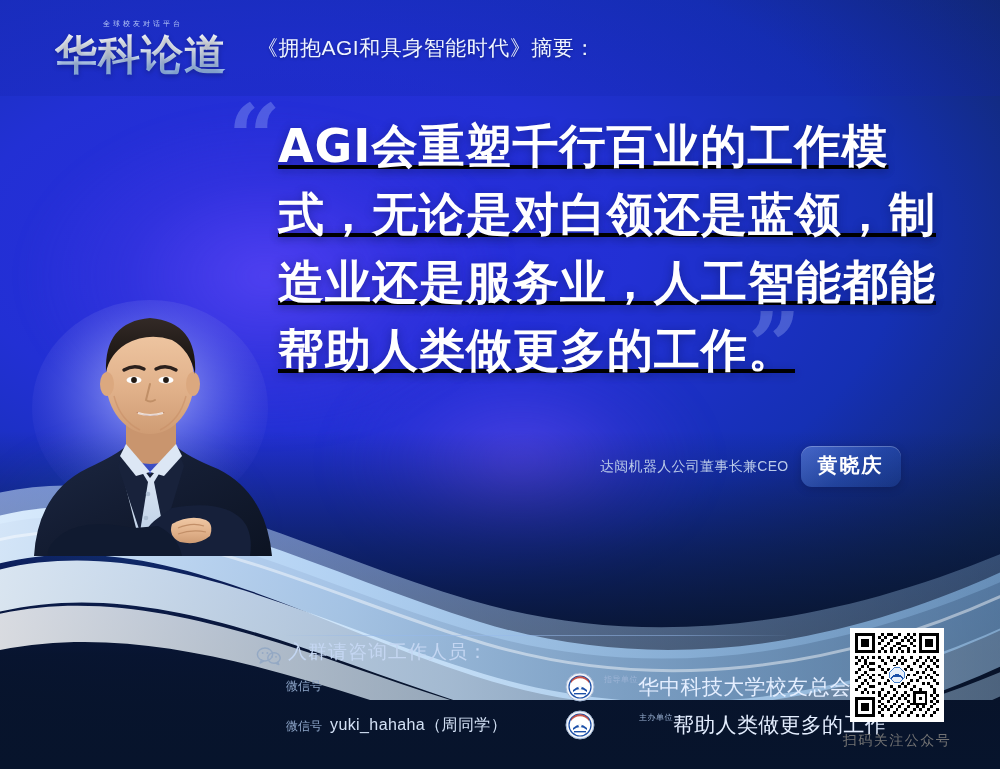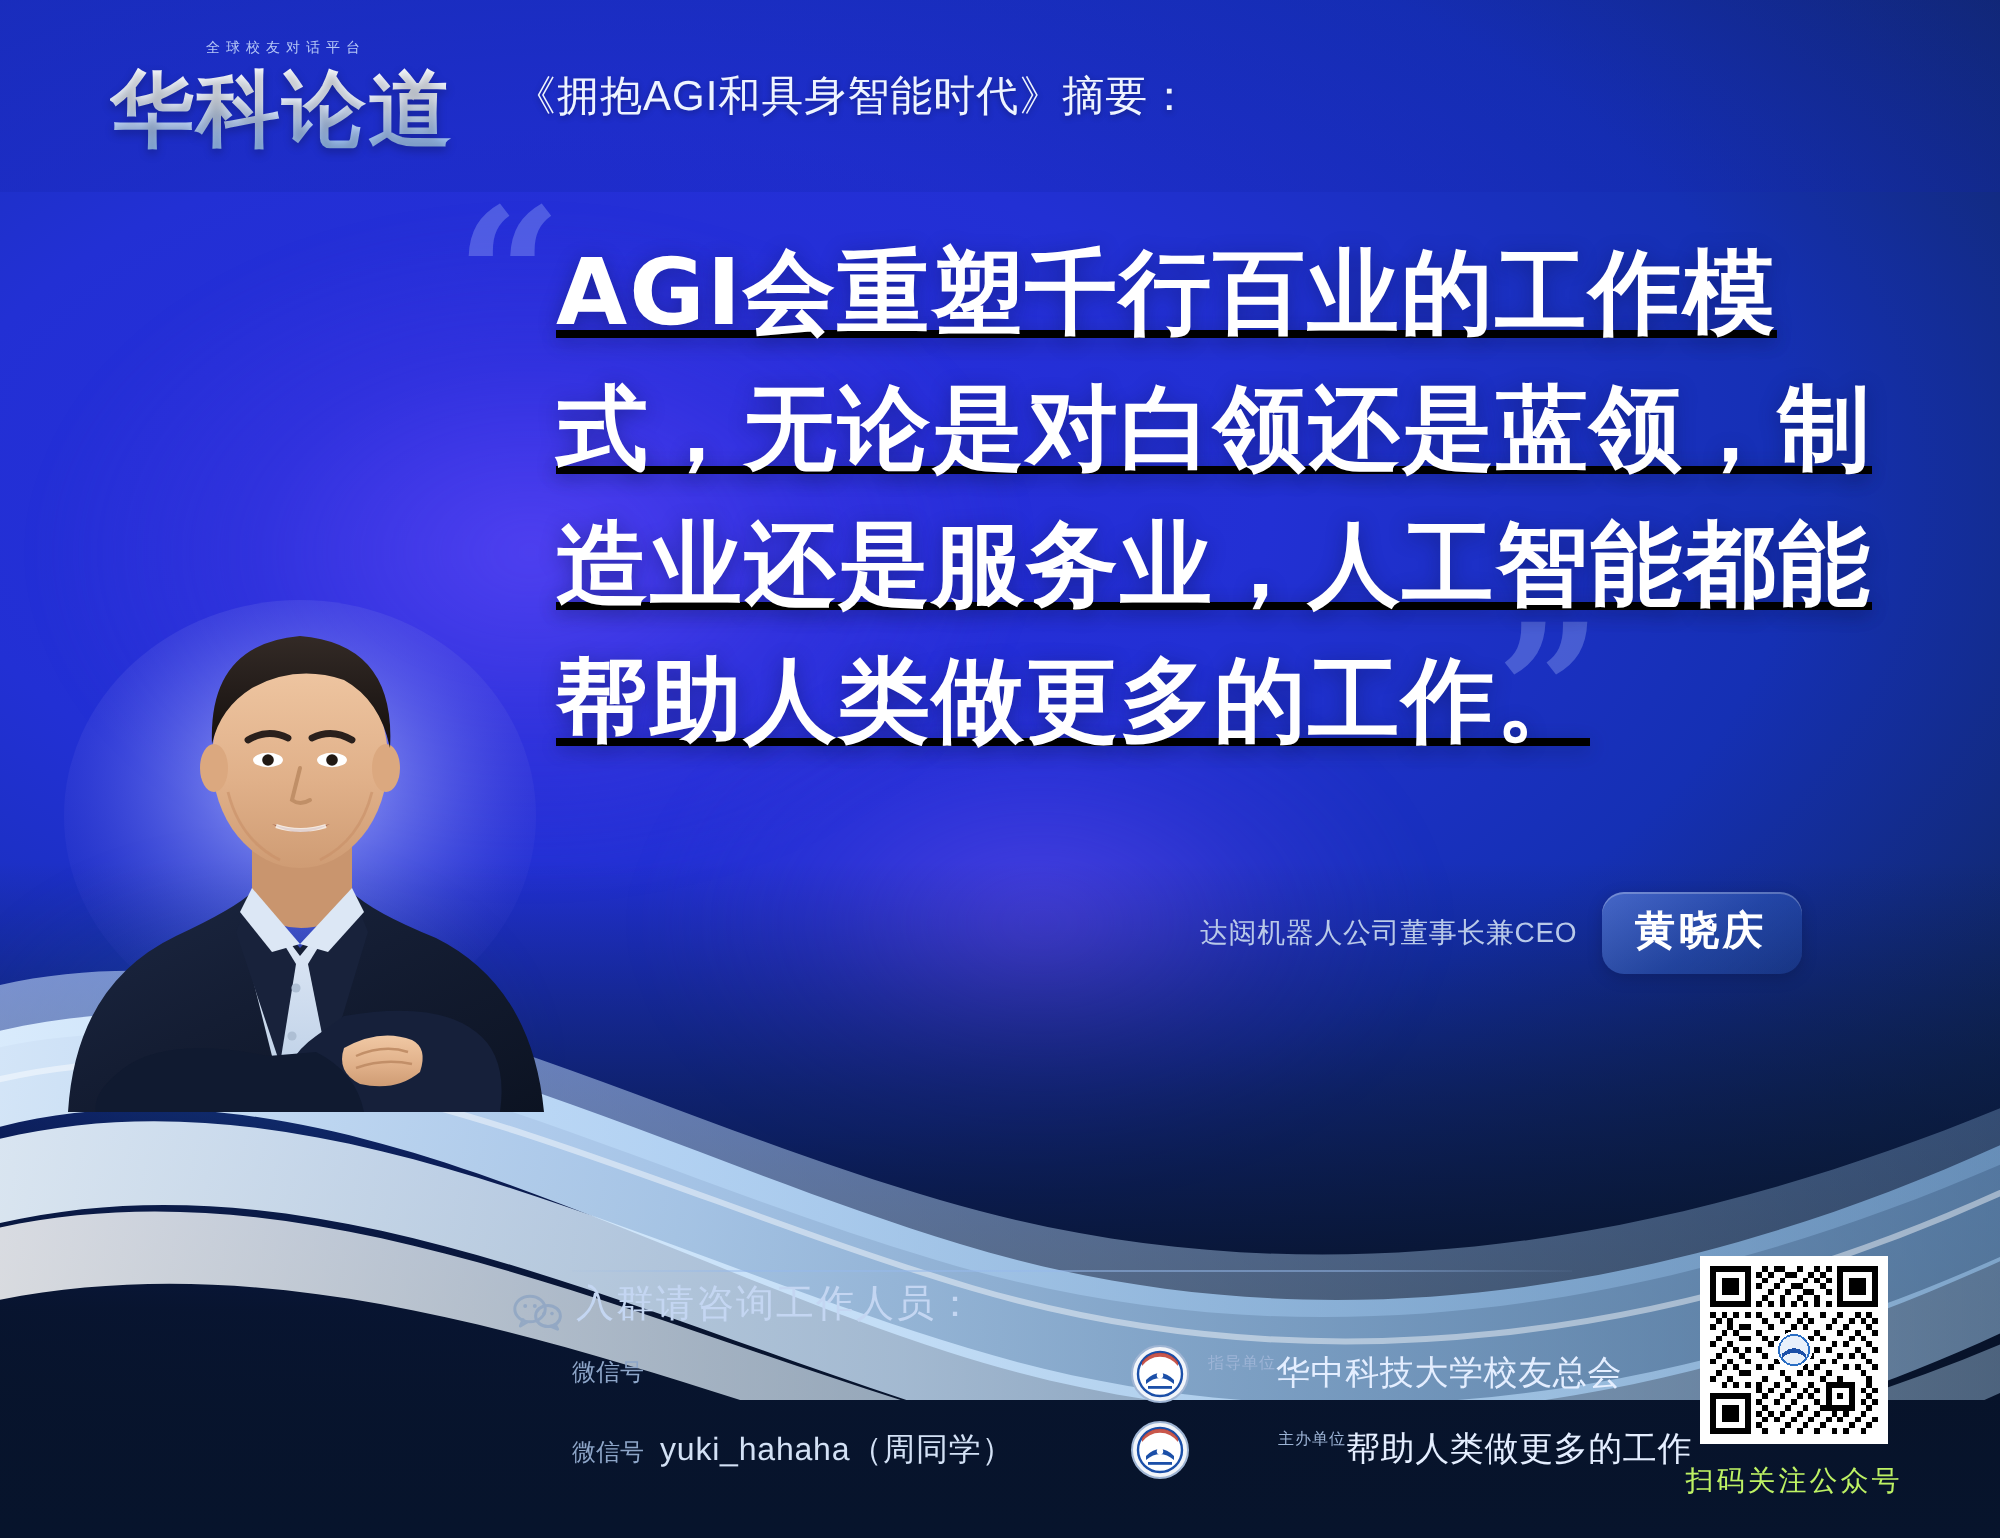--- a/index.html
+++ b/index.html
@@ -140,31 +140,31 @@
   .contact-value{font-size:16px;color:#d3e1f5;letter-spacing:.4px;}
 
   .org{
     position:absolute;display:flex;align-items:center;gap:9px;white-space:nowrap;
   }
   .org-1{left:565px;top:672px;}
   .org-2{left:565px;top:710px;gap:44px;}
   .org-seal{width:30px;height:30px;flex:none;}
   .org-text{display:flex;flex-direction:row;line-height:1.05;}
   .org-kicker{font-size:8px;color:#9db4d6;letter-spacing:.5px;margin-bottom:2px;}
-  .org-name{font-size:17px;color:#e4eeff;letter-spacing:.3px;}
+  .org-name{font-size:21px;color:#e4eeff;letter-spacing:.3px;}
 
   .qr-wrap{position:absolute;left:832px;top:628px;width:130px;}
   .qr-box{
     width:94px;height:94px;margin:0 auto;background:#fff;padding:5px;
     box-sizing:border-box;
   }
   .qr-box svg{display:block;}
   .qr-caption{
     margin-top:10px;text-align:center;
-    font-size:14px;color:#bef264;letter-spacing:1.5px;
+    font-size:14px;color:#737373;letter-spacing:1.5px;
   }
 </style>
 </head>
 <body>
 
 <div id="poster">
 
   <div class="bg-base"></div>
   <div class="bg-violet"></div>
   <div class="bg-violet2"></div>

